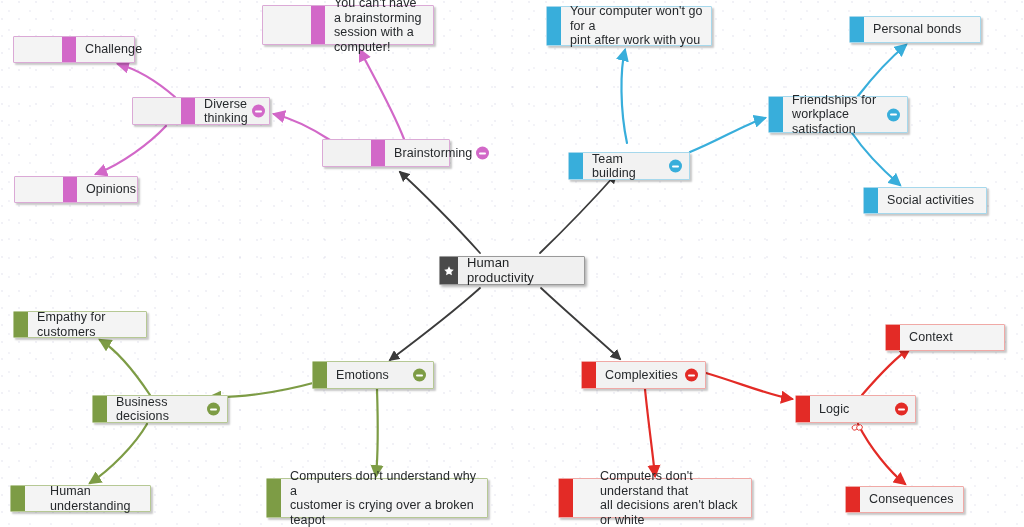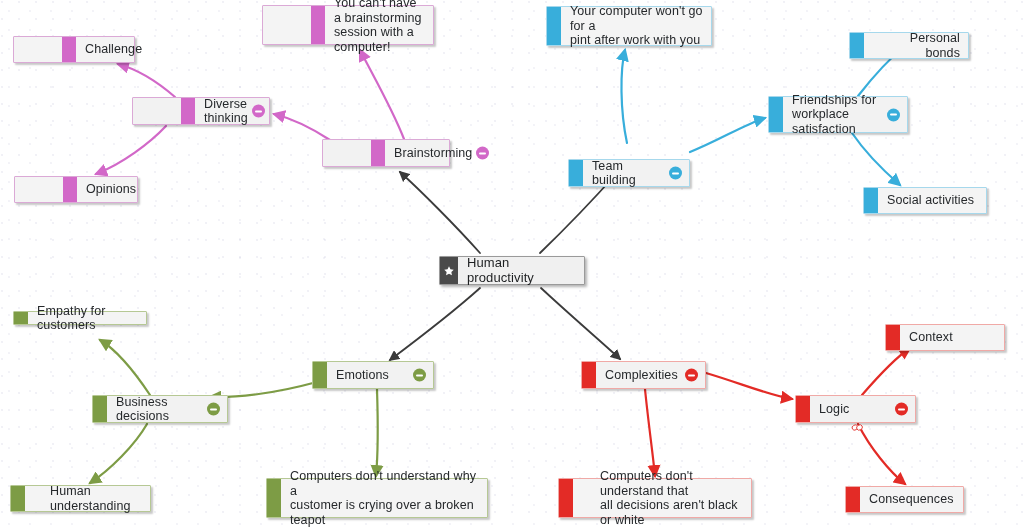--- a/index.html
+++ b/index.html
@@ -170,21 +170,21 @@
       <div class="body">
         <span class="label">Challenge</span>
       </div>
     </div>
     <div class="node t-pink leaf" style="left: 14px; top: 176px; width: 124px; height: 27px;">
       <div class="bar"></div>
       <div class="body">
         <span class="label">Opinions</span>
       </div>
     </div>
-    <div class="node t-blue plain haschev" style="left: 568px; top: 159px; width: 122px; height: 28px;">
+    <div class="node t-blue plain haschev" style="left: 568px; top: 152px; width: 122px; height: 28px;">
       <div class="bar"></div>
       <div class="body">
         <span class="label">Team building</span>
         <span class="collapse">
           <i></i>
         </span>
       </div>
     </div>
     <div class="node t-blue leaf" style="left: 546px; top: 6px; width: 166px; height: 40px;">
       <div class="bar"></div>
@@ -196,21 +196,21 @@
     <div class="node t-blue plain haschev" style="left: 768px; top: 96px; width: 140px; height: 37px;">
       <div class="bar"></div>
       <div class="body">
         <span class="label">Friendships for
 workplace satisfaction</span>
         <span class="collapse">
           <i></i>
         </span>
       </div>
     </div>
-    <div class="node t-blue leaf" style="left: 849px; top: 32px; width: 120px; height: 27px; text-align: right;">
+    <div class="node t-blue leaf" style="left: 849px; top: 16px; width: 132px; height: 27px; text-align: right;">
       <div class="bar"></div>
       <div class="body">
         <span class="label">Personal bonds</span>
       </div>
     </div>
     <div class="node t-blue leaf" style="left: 863px; top: 187px; width: 124px; height: 27px;">
       <div class="bar"></div>
       <div class="body">
         <span class="label">Social activities</span>
       </div>
@@ -233,21 +233,21 @@
     </div>
     <div class="node t-green plain haschev" style="left: 92px; top: 395px; width: 136px; height: 28px;">
       <div class="bar"></div>
       <div class="body">
         <span class="label">Business decisions</span>
         <span class="collapse">
           <i></i>
         </span>
       </div>
     </div>
-    <div class="node t-green leaf" style="left: 13px; top: 311px; width: 134px; height: 14px;">
+    <div class="node t-green leaf" style="left: 13px; top: 311px; width: 134px; height: 27px;">
       <div class="bar"></div>
       <div class="body">
         <span class="label">Empathy for customers</span>
       </div>
     </div>
     <div class="node t-green leaf" style="left: 10px; top: 485px; width: 141px; height: 27px; gap: 16px;">
       <div class="bar"></div>
       <div class="body">
         <span class="label">Human understanding</span>
       </div>

